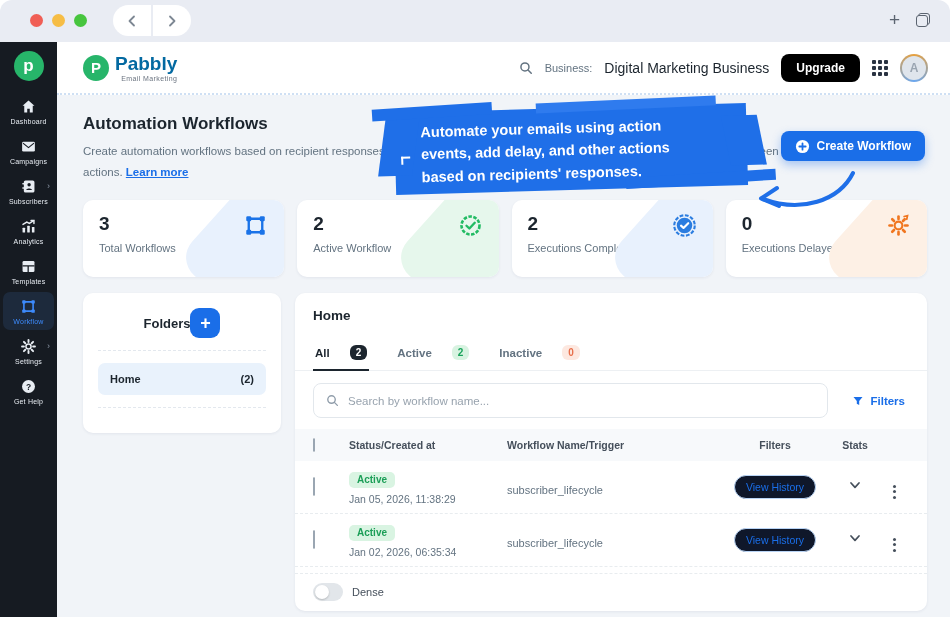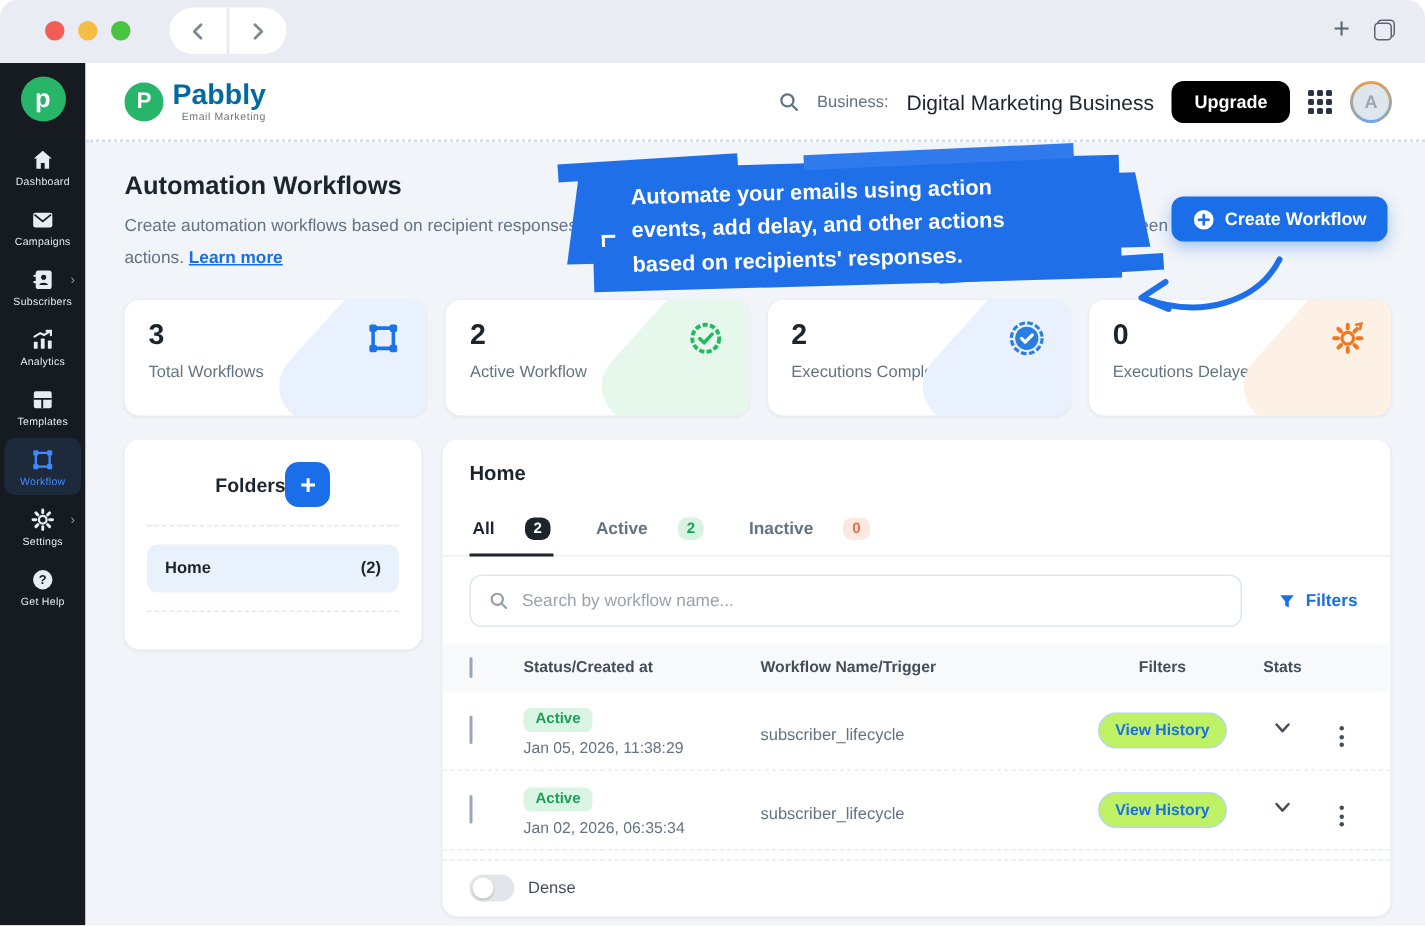--- a/index.html
+++ b/index.html
@@ -103,21 +103,21 @@
   .filters-btn { display:flex; align-items:center; gap:6px; color:#1a6ee8; font-size:11.5px; font-weight:700; cursor:pointer; padding-right:4px; }
 
   .tgrid { display:grid; grid-template-columns:36px 158px 1fr 112px 48px 30px; align-items:center; padding:0 18px; }
   .thead { background:#f7f9fb; height:32px; font-size:10.5px; font-weight:700; color:#454f5b; }
   .trow { height:53px; border-bottom:1px dashed #e8ecef; }
   .cb { width:15px; height:15px; border:1.6px solid #9aa6b2; border-radius:4px; background:#fff; cursor:pointer; }
   .badge-active { display:inline-block; background:#d9f4e2; color:#1b9e57; font-size:10px; font-weight:700; padding:2.5px 8px; border-radius:5px; }
   .cell-date { font-size:10.5px; color:#637381; margin-top:5px; }
   .wf-link { font-size:11.5px; font-weight:600; color:#1a6ee8; cursor:pointer; }
   .wf-trigger { font-size:11px; color:#637381; margin-top:5px; }
-  .view-history { display:inline-block; background:#bef264; border:1px solid #b9d4f5; color:#1a6ee8; font-size:10.5px; font-weight:700; padding:5px 11px; border-radius:15px; cursor:pointer; }
+  .view-history { display:inline-block; background:#0f172a; border:1px solid #b9d4f5; color:#1a6ee8; font-size:10.5px; font-weight:400; padding:5px 11px; border-radius:15px; cursor:pointer; }
   .cell-center { text-align:center; }
   .dots { display:inline-flex; flex-direction:column; gap:2.5px; cursor:pointer; padding:2px 6px; }
   .dots i { width:3px; height:3px; border-radius:50%; background:#454f5b; }
 
   .tfooter { margin-top:auto; display:flex; align-items:center; justify-content:space-between; padding:9px 18px 10px; border-top:1px dashed #e8ecef; }
   .dense-wrap { display:flex; align-items:center; gap:9px; font-size:11px; color:#454f5b; }
   .toggle { position:relative; width:30px; height:18px; background:#e2e6ea; border-radius:10px; cursor:pointer; }
   .toggle::after { content:''; position:absolute; left:2px; top:2px; width:14px; height:14px; border-radius:50%; background:#fff; box-shadow:0 1px 2px rgba(0,0,0,.2); }
   .foot-right { display:flex; align-items:center; gap:18px; font-size:11px; color:#454f5b; }
   .rpp { display:flex; align-items:center; gap:5px; cursor:pointer; }

